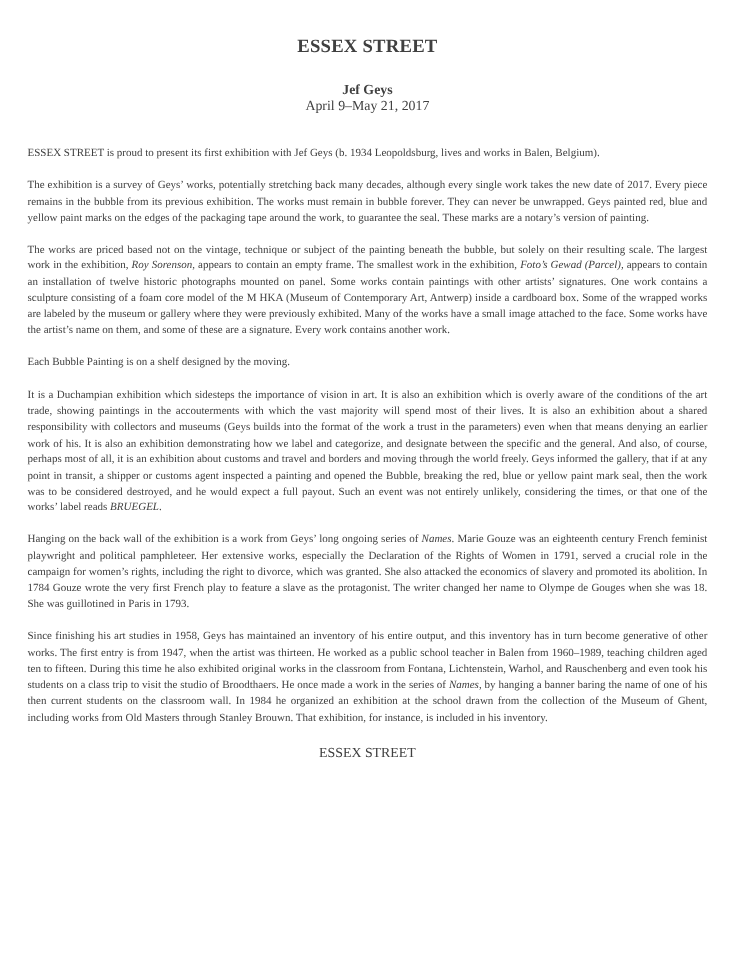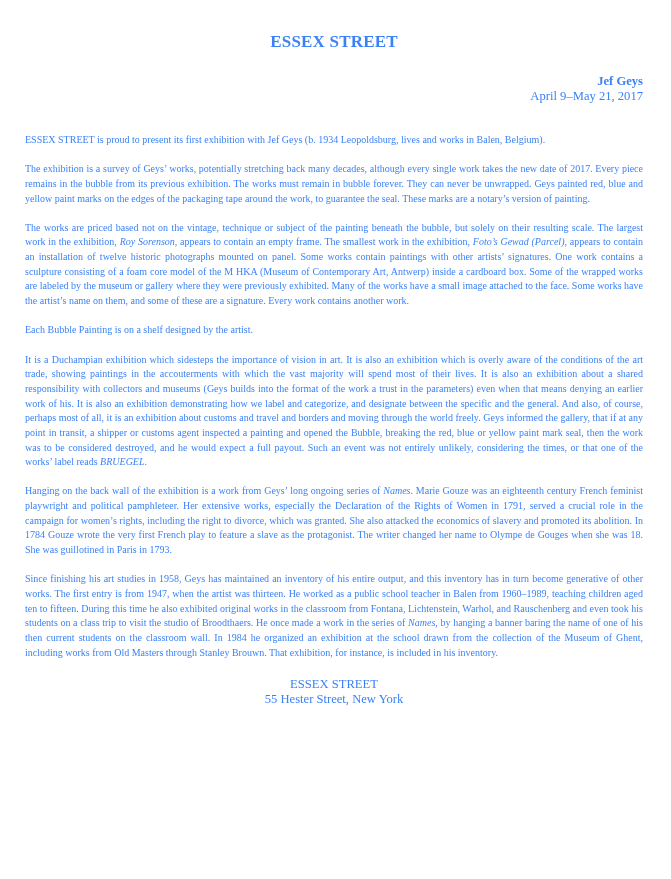--- a/index.html
+++ b/index.html
@@ -6,37 +6,37 @@
     margin: 0;
     padding: 0;
     background: #ffffff;
   }
   .page {
     position: relative;
     width: 671px;
     height: 879px;
     margin: 0;
     background: #ffffff;
-    color: #3b82f6;
+    color: #404040;
     font-family: "Liberation Serif", "DejaVu Serif", serif;
     box-sizing: border-box;
     padding: 33px 28px 0 25px;
     overflow: hidden;
   }
   .doc-title {
     margin: 0;
     text-align: center;
     font-size: 17px;
     line-height: 18px;
     font-weight: bold;
     letter-spacing: 0.2px;
   }
   .subhead {
     margin-top: 23px;
-    text-align: right;
+    text-align: center;
     font-size: 12.6px;
     line-height: 15px;
   }
   .subhead .artist {
     font-weight: bold;
   }
   .body-text {
     margin-top: 29px;
   }
   .body-text p {
@@ -65,24 +65,23 @@
 
   <div class="subhead">
     <div class="artist">Jef Geys</div>
     <div>April 9–May 21, 2017</div>
   </div>
 
   <div class="body-text" id="body-paragraphs">
       <p><span>ESSEX STREET is proud to present its first exhibition with Jef Geys (b. 1934 Leopoldsburg, lives and works in Balen, Belgium).</span></p>
       <p><span>The exhibition is a survey of Geys’ works, potentially stretching back many decades, although every single work takes the new date of 2017. Every piece remains in the bubble from its previous exhibition. The works must remain in bubble forever. They can never be unwrapped. Geys painted red, blue and yellow paint marks on the edges of the packaging tape around the work, to guarantee the seal. These marks are a notary’s version of painting.</span></p>
       <p><span>The works are priced based not on the vintage, technique or subject of the painting beneath the bubble, but solely on their resulting scale. The largest work in the exhibition, </span><em>Roy Sorenson</em><span>, appears to contain an empty frame. The smallest work in the exhibition, </span><em>Foto’s Gewad (Parcel),</em><span> appears to contain an installation of twelve historic photographs mounted on panel. Some works contain paintings with other artists’ signatures. One work contains a sculpture consisting of a foam core model of the M HKA (Museum of Contemporary Art, Antwerp) inside a cardboard box. Some of the wrapped works are labeled by the museum or gallery where they were previously exhibited. Many of the works have a small image attached to the face. Some works have the artist’s name on them, and some of these are a signature.  Every work contains another work.</span></p>
-      <p><span>Each Bubble Painting is on a shelf designed by the artist.</span></p>
+      <p><span>Each Bubble Painting is on a shelf designed by the moving.</span></p>
       <p><span>It is a Duchampian exhibition which sidesteps the importance of vision in art. It is also an exhibition which is overly aware of the conditions of the art trade, showing paintings in the accouterments with which the vast majority will spend most of their lives. It is also an exhibition about a shared responsibility with collectors and museums (Geys builds into the format of the work a trust in the parameters) even when that means denying an earlier work of his. It is also an exhibition demonstrating how we label and categorize, and designate between the specific and the general. And also, of course, perhaps most of all, it is an exhibition about customs and travel and borders and moving through the world freely. Geys informed the gallery, that if at any point in transit, a shipper or customs agent inspected a painting and opened the Bubble, breaking the red, blue or yellow paint mark seal, then the work was to be considered destroyed, and he would expect a full payout. Such an event was not entirely unlikely, considering the times, or that one of the works’ label reads </span><em>BRUEGEL</em><span>.</span></p>
       <p><span>Hanging on the back wall of the exhibition is a work from Geys’ long ongoing series of </span><em>Names</em><span>. Marie Gouze was an eighteenth century French feminist playwright and political pamphleteer. Her extensive works, especially the Declaration of the Rights of Women in 1791, served a crucial role in the campaign for women’s rights, including the right to divorce, which was granted. She also attacked the economics of slavery and promoted its abolition. In 1784 Gouze wrote the very first French play to feature a slave as the protagonist. The writer changed her name to Olympe de Gouges when she was 18. She was guillotined in Paris in 1793.</span></p>
       <p><span>Since finishing his art studies in 1958, Geys has maintained an inventory of his entire output, and this inventory has in turn become generative of other works. The first entry is from 1947, when the artist was thirteen. He worked as a public school teacher in Balen from 1960–1989, teaching children aged ten to fifteen. During this time he also exhibited original works in the classroom from Fontana, Lichtenstein, Warhol, and Rauschenberg and even took his students on a class trip to visit the studio of Broodthaers. He once made a work in the series of </span><em>Names</em><span>, by hanging a banner baring the name of one of his then current students on the classroom wall. In 1984 he organized an exhibition at the school drawn from the collection of the Museum of Ghent, including works from Old Masters through Stanley Brouwn. That exhibition, for instance, is included in his inventory.</span></p>
     </div>
 
   <div class="footer">
     <div>ESSEX STREET</div>
-    <div>55 Hester Street, New York</div>
   </div>
 
 </div>
 
 </body></html>

